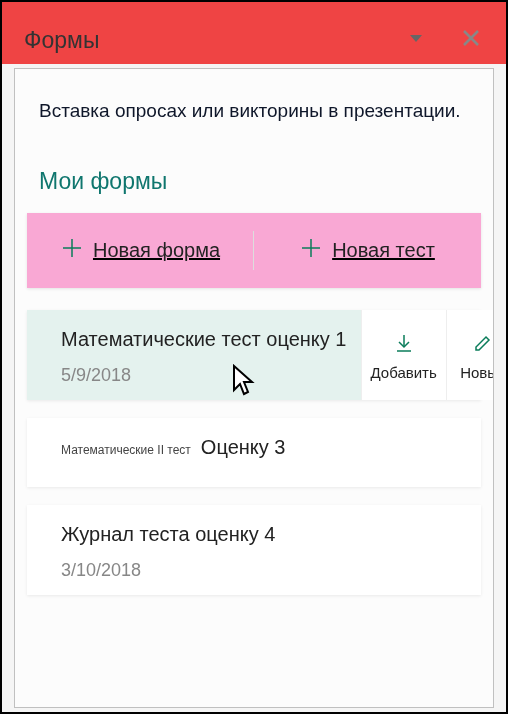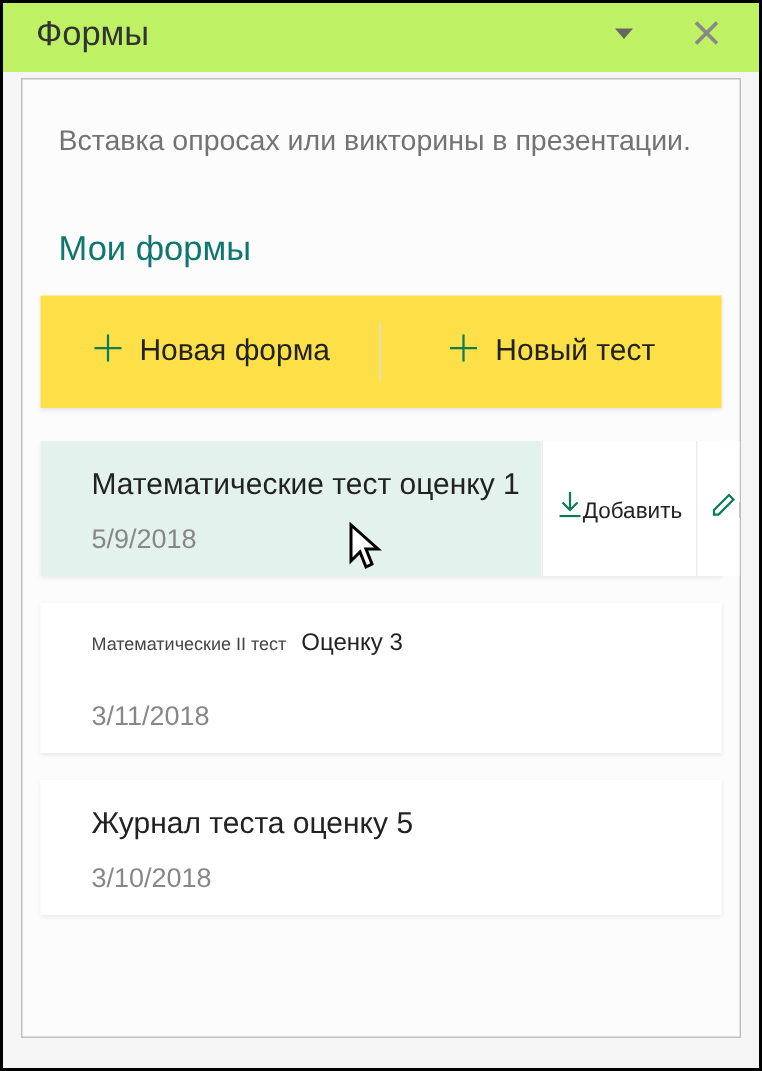--- a/index.html
+++ b/index.html
@@ -15,23 +15,23 @@
       overflow: hidden;
     }
     .outer-border {
       border: 2px solid #000;
       width: 508px;
       height: 714px;
       background: #f5f5f5;
     }
     .header {
       display: flex;
-      align-items: center;
-      padding: 4px 18px 10px 22px;
-      background: #bef264;
+      align-items: flex-end;
+      padding: 20px 18px 10px 22px;
+      background: #ef4444;
     }
     .header-title {
       font-size: 23px;
       color: #333;
       flex: 1;
     }
     .header-actions {
       display: flex;
       align-items: center;
       gap: 32px;
@@ -54,34 +54,35 @@
     .panel-body {
       border: 1px solid #c0c0c0;
       margin: 4px 12px 12px 12px;
       background: #fcfcfc;
       height: 640px;
       overflow: hidden;
     }
     .description {
       padding: 28px 24px 30px 24px;
       font-size: 19px;
-      color: #737373;
+      color: #0f172a;
       line-height: 1.5;
       font-weight: 400;
     }
     .section-title {
       padding: 12px 24px 18px 24px;
       font-size: 23px;
       color: #0f766e;
     }
     .create-row {
       display: flex;
       margin: 0 12px 22px 12px;
-      background: #fde047;
+      background: #f9a8d4;
       box-shadow: 0 1px 3px rgba(0,0,0,0.1);
+      text-decoration: underline;
     }
     .create-btn {
       flex: 1;
       display: flex;
       align-items: center;
       justify-content: center;
       padding: 22px 8px;
       cursor: pointer;
       position: relative;
     }
@@ -128,21 +129,21 @@
     .card-date {
       font-size: 18px;
       color: #878787;
     }
     .card-actions {
       display: flex;
       background: #fff;
     }
     .action-btn {
       display: flex;
-      flex-direction: row;
+      flex-direction: column;
       align-items: center;
       justify-content: center;
       padding: 12px 9px 8px 9px;
       border-left: 1px solid #eee;
       cursor: pointer;
       min-width: 74px;
     }
     .action-icon {
       height: 22px;
       display: flex;
@@ -163,24 +164,24 @@
     }
     .small-prefix {
       font-size: 12px;
       color: #444;
       margin-right: 4px;
     }
     .title-row {
       display: flex;
       align-items: baseline;
       gap: 6px;
-      margin-bottom: 29px;
+      margin-bottom: 14px;
     }
     .card-title-inline {
-      font-size: 16px;
+      font-size: 20px;
       color: #222;
       white-space: nowrap;
     }
   </style>
 </head>
 <body>
 
 <div class="outer-border">
   <div class="header">
     <div class="header-title">Формы</div>
@@ -209,21 +210,21 @@
         </span>
         <span class="create-label">Новая форма</span>
       </div>
       <div class="create-btn">
         <span class="plus-icon">
           <svg width="22" height="22" viewBox="0 0 22 22">
             <line x1="11" y1="2" x2="11" y2="20" stroke="#0a7c5a" stroke-width="1.5"></line>
             <line x1="2" y1="11" x2="20" y2="11" stroke="#0a7c5a" stroke-width="1.5"></line>
           </svg>
         </span>
-        <span class="create-label">Новый тест</span>
+        <span class="create-label">Новая тест</span>
       </div>
     </div>
 
     <div class="form-card hovered">
       <div class="card-main">
         <div class="card-title">Математические тест оценку 1</div>
         <div class="card-date">5/9/2018</div>
       </div>
       <div class="card-actions">
         <div class="action-btn">
@@ -251,25 +252,24 @@
         </svg>
       </div>
     </div>
 
     <div class="form-card">
       <div class="card-main">
         <div class="title-row">
           <span class="small-prefix">Математические II тест</span>
           <span class="card-title-inline">Оценку 3</span>
         </div>
-        <div class="card-date">3/11/2018</div>
       </div>
     </div>
 
     <div class="form-card">
       <div class="card-main">
-        <div class="card-title">Журнал теста оценку 5</div>
+        <div class="card-title">Журнал теста оценку 4</div>
         <div class="card-date">3/10/2018</div>
       </div>
     </div>
 
   </div>
 </div>
 
 </body></html>

